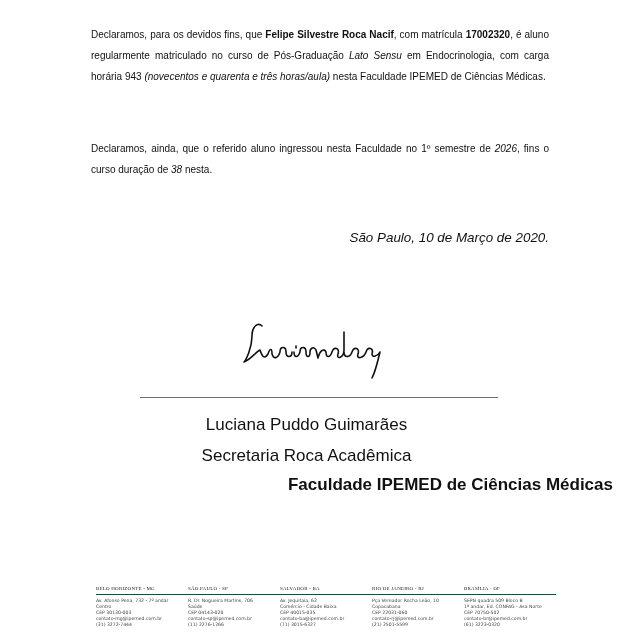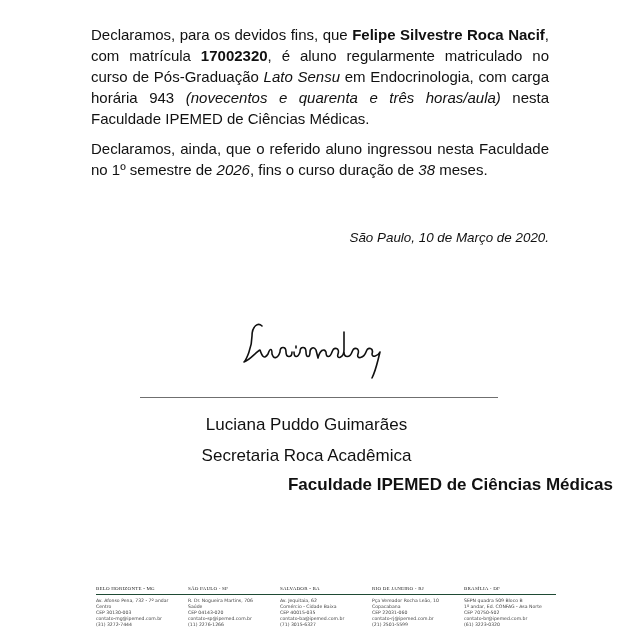--- a/index.html
+++ b/index.html
@@ -2,21 +2,21 @@
 <html><head>
   <meta charset="utf-8">
   <style>
     html, body { margin: 0; padding: 0; }
     body {
       width: 640px; height: 640px; background: #ffffff; position: relative; overflow: hidden;
       font-family: "Liberation Sans", sans-serif; color: #111;
     }
     .para {
       position: absolute; left: 91px; width: 458px;
-      font-size: 15px; line-height: 21px; text-align: justify; margin: 0;
+      font-size: 10px; line-height: 21px; text-align: justify; margin: 0;
     }
     .p1 { top: 24px; }
     .p2 { top: 138px; }
     .place-date {
       position: absolute; right: 91px; top: 230px; font-size: 13.4px; font-style: italic; text-align: right;
     }
     .signature {
       position: absolute; left: 240px; top: 312px; width: 160px; height: 70px;
     }
     .sig-line {
@@ -39,21 +39,21 @@
       color: #222; padding-bottom: 2px; border-bottom: 1.6px solid #1f4a34; margin-bottom: 3px;
       text-transform: uppercase;
     }
     b, i { }
   </style>
 </head>
 <body>
 
 <p class="para p1"><span>Declaramos, para os devidos fins, que </span><b>Felipe Silvestre Roca Nacif</b><span>, com matrícula </span><b>17002320</b><span>, é aluno regularmente matriculado no curso de Pós-Graduação </span><i>Lato Sensu</i><span> em Endocrinologia, com carga horária 943 </span><i>(novecentos e quarenta e três horas/aula)</i><span> nesta Faculdade IPEMED de Ciências Médicas.</span></p>
 
-<p class="para p2"><span>Declaramos, ainda, que o referido aluno ingressou nesta Faculdade no 1º semestre de </span><i>2026</i><span>, fins o curso duração de </span><i>38</i><span> meses.</span></p>
+<p class="para p2"><span>Declaramos, ainda, que o referido aluno ingressou nesta Faculdade no 1º semestre de </span><i>2026</i><span>, fins o curso duração de </span><i>38</i><span> nesta.</span></p>
 
 <div class="place-date">São Paulo, 10 de Março de 2020.</div>
 
 <svg class="signature" viewBox="0 0 160 70" fill="none" stroke="#111" stroke-width="1.6" stroke-linecap="round" stroke-linejoin="round">
   <path d="M22 14 C18 10, 12 14, 12 24 C12 36, 6 48, 4 50 C10 48, 16 40, 20 38 C22 44, 24 48, 28 42 C30 36, 32 36, 32 42 C34 48, 38 46, 40 40 C40 34, 46 34, 46 40 C46 46, 52 46, 52 40 M56 34 L56 36 M54 40 C54 46, 58 46, 60 40 C60 34, 66 34, 66 40 C66 46, 70 46, 70 40 C70 36, 74 34, 76 38 L78 46 C80 38, 84 36, 86 40 C86 46, 90 46, 92 40 C94 34, 100 36, 98 42 C96 48, 104 46, 104 38 L104 20 M104 40 C104 46, 110 46, 112 40 C114 34, 120 36, 118 42 C116 48, 124 46, 126 40 C128 34, 134 36, 132 42 C132 46, 138 44, 140 40 L138 48 C136 56, 134 62, 132 66"></path>
 </svg>
 
 <div class="sig-line"></div>
 
 <div class="sig-block sig-name">Luciana Puddo Guimarães</div>

